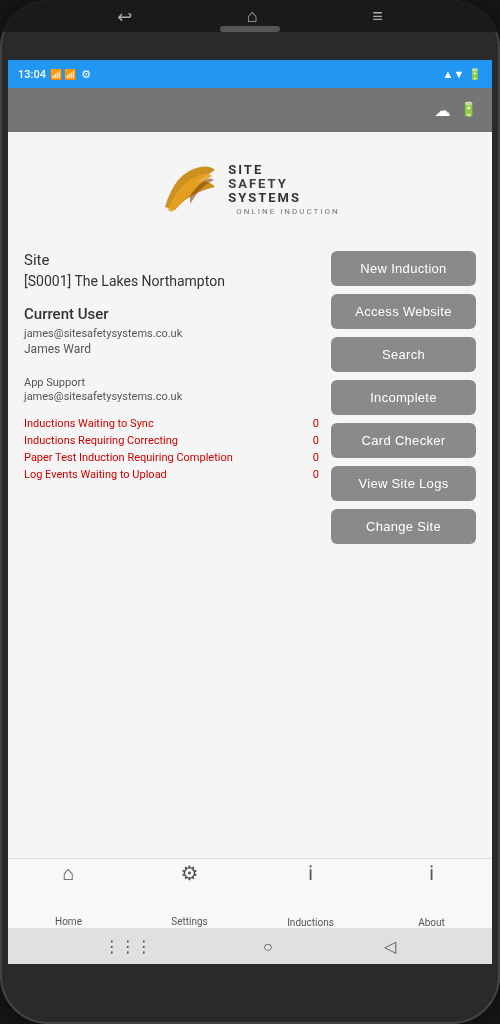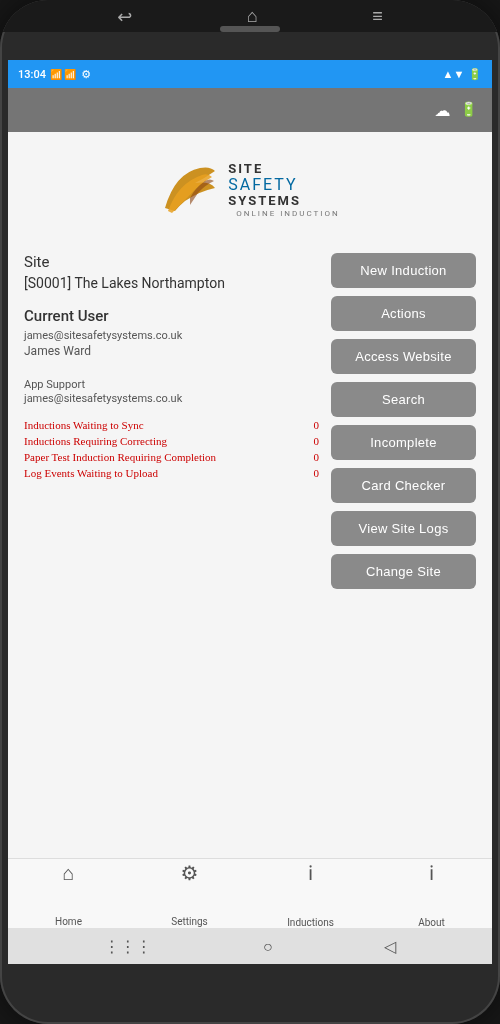--- a/index.html
+++ b/index.html
@@ -103,21 +103,21 @@
       gap: 8px;
     }
 
     .logo-text {
       display: flex;
       flex-direction: column;
       line-height: 1.1;
     }
 
     .logo-site { font-size: 13px; font-weight: 700; color: #333; letter-spacing: 2px; }
-    .logo-safety { font-size: 16px; font-weight: 400; color: #0369a1; letter-spacing: 2px; }
+    .logo-safety { font-size: 13px; font-weight: 700; color: #404040; letter-spacing: 2px; }
     .logo-systems { font-size: 13px; font-weight: 700; color: #333; letter-spacing: 2px; }
     .logo-online { font-size: 8px; color: #777; letter-spacing: 2px; margin-top: 2px; margin-left: 8px; }
 
     
     .two-col {
       display: flex;
       gap: 12px;
       align-items: flex-start;
     }
 
@@ -180,21 +180,20 @@
     
     .status-list {
       margin-top: 4px;
     }
 
     .status-item {
       display: flex;
       justify-content: space-between;
       align-items: center;
       margin-bottom: 4px;
-      font-family: Liberation Serif, serif;
     }
 
     .status-item-label {
       font-size: 11px;
       color: #c00;
       flex: 1;
     }
 
     .status-item-count {
       font-size: 11px;
@@ -361,21 +360,20 @@
             </div>
             <div class="status-item">
               <span class="status-item-label">Log Events Waiting to Upload</span>
               <span class="status-item-count">0</span>
             </div>
           </div>
         </div>
 
         <div class="right-col">
           <button class="action-btn">New Induction</button>
-          <button class="action-btn">Actions</button>
           <button class="action-btn">Access Website</button>
           <button class="action-btn">Search</button>
           <button class="action-btn">Incomplete</button>
           <button class="action-btn">Card Checker</button>
           <button class="action-btn">View Site Logs</button>
           <button class="action-btn">Change Site</button>
         </div>
 
       </div>
     </div>

